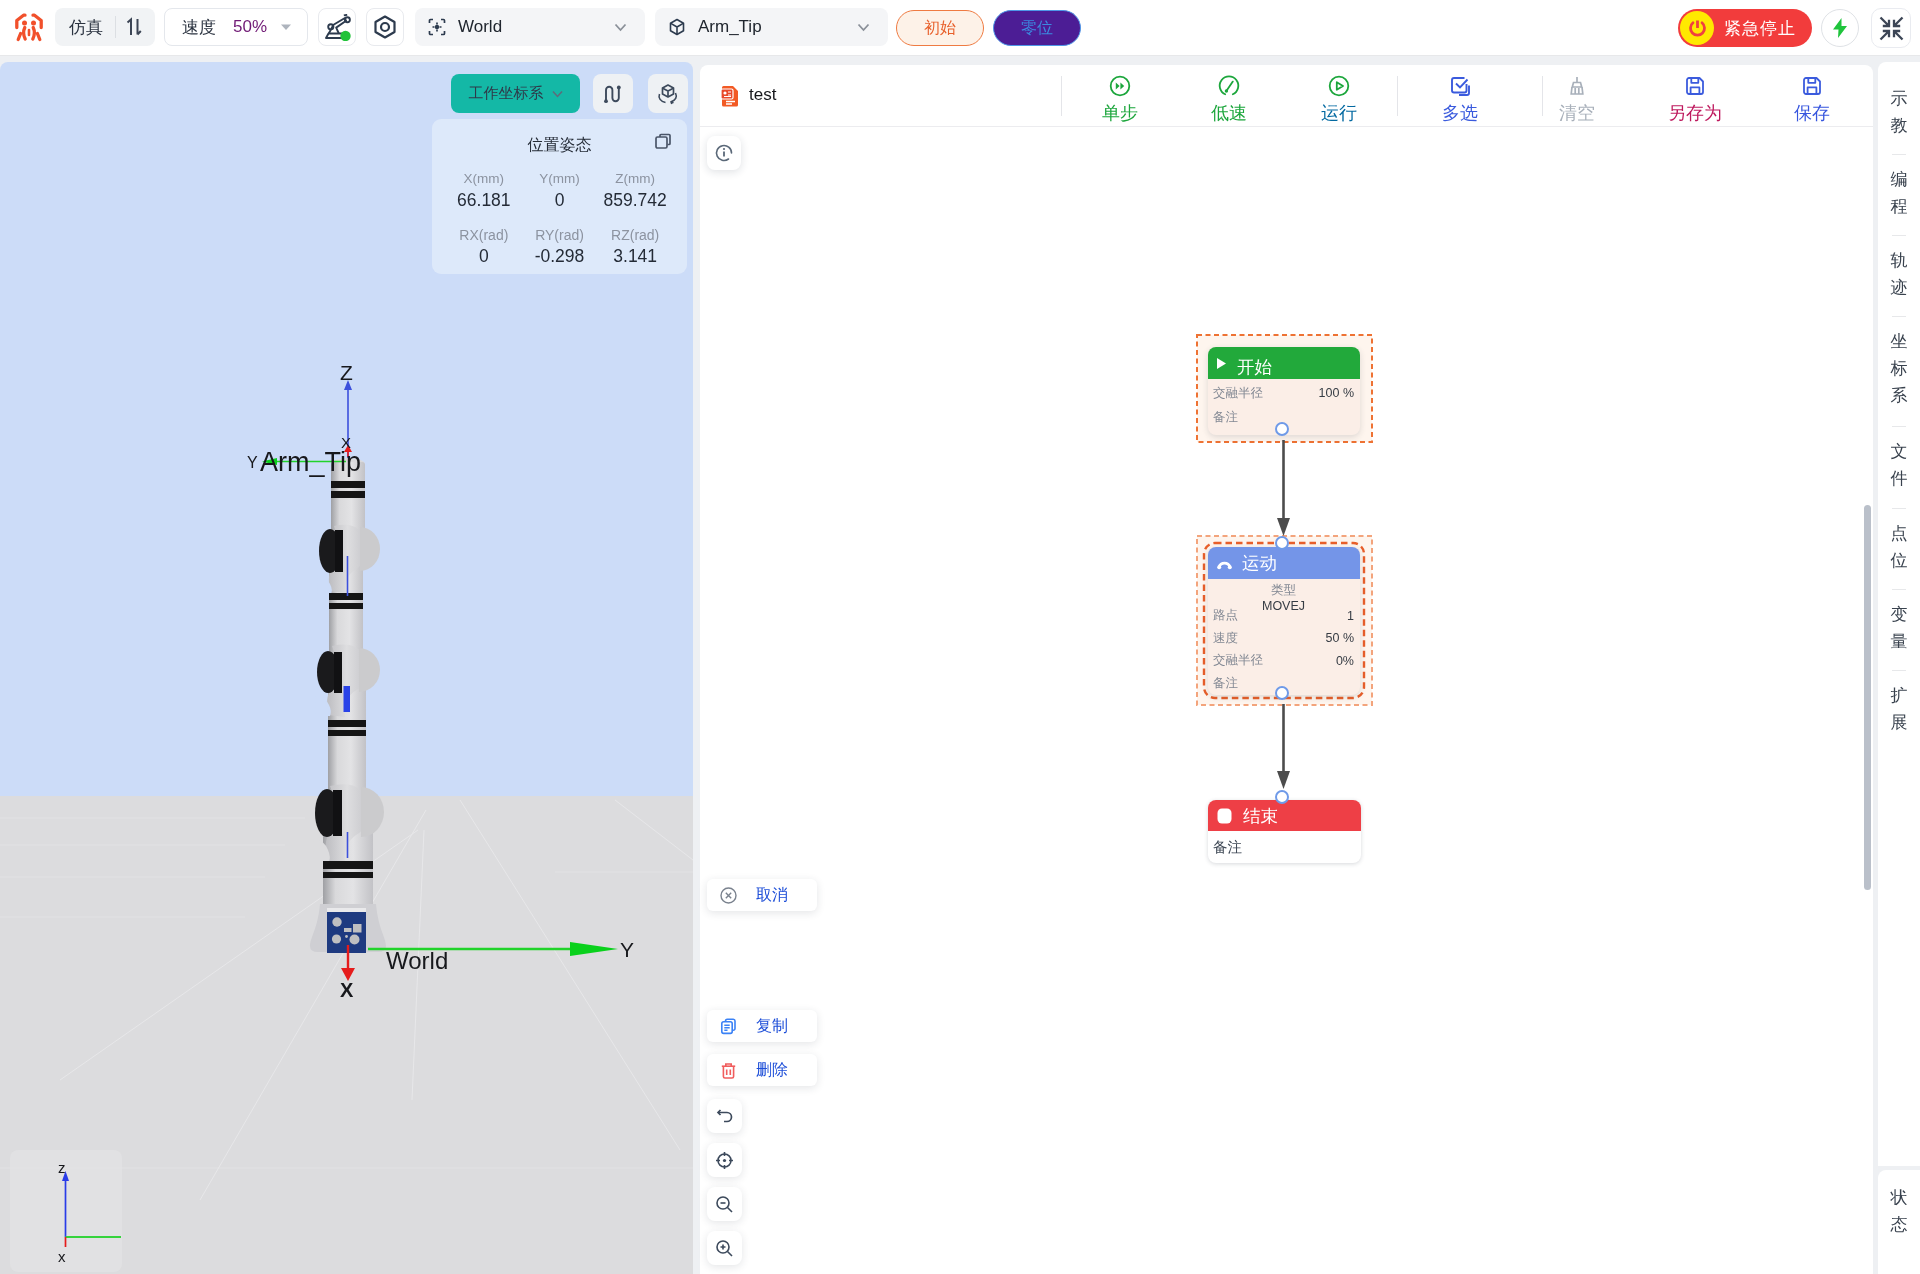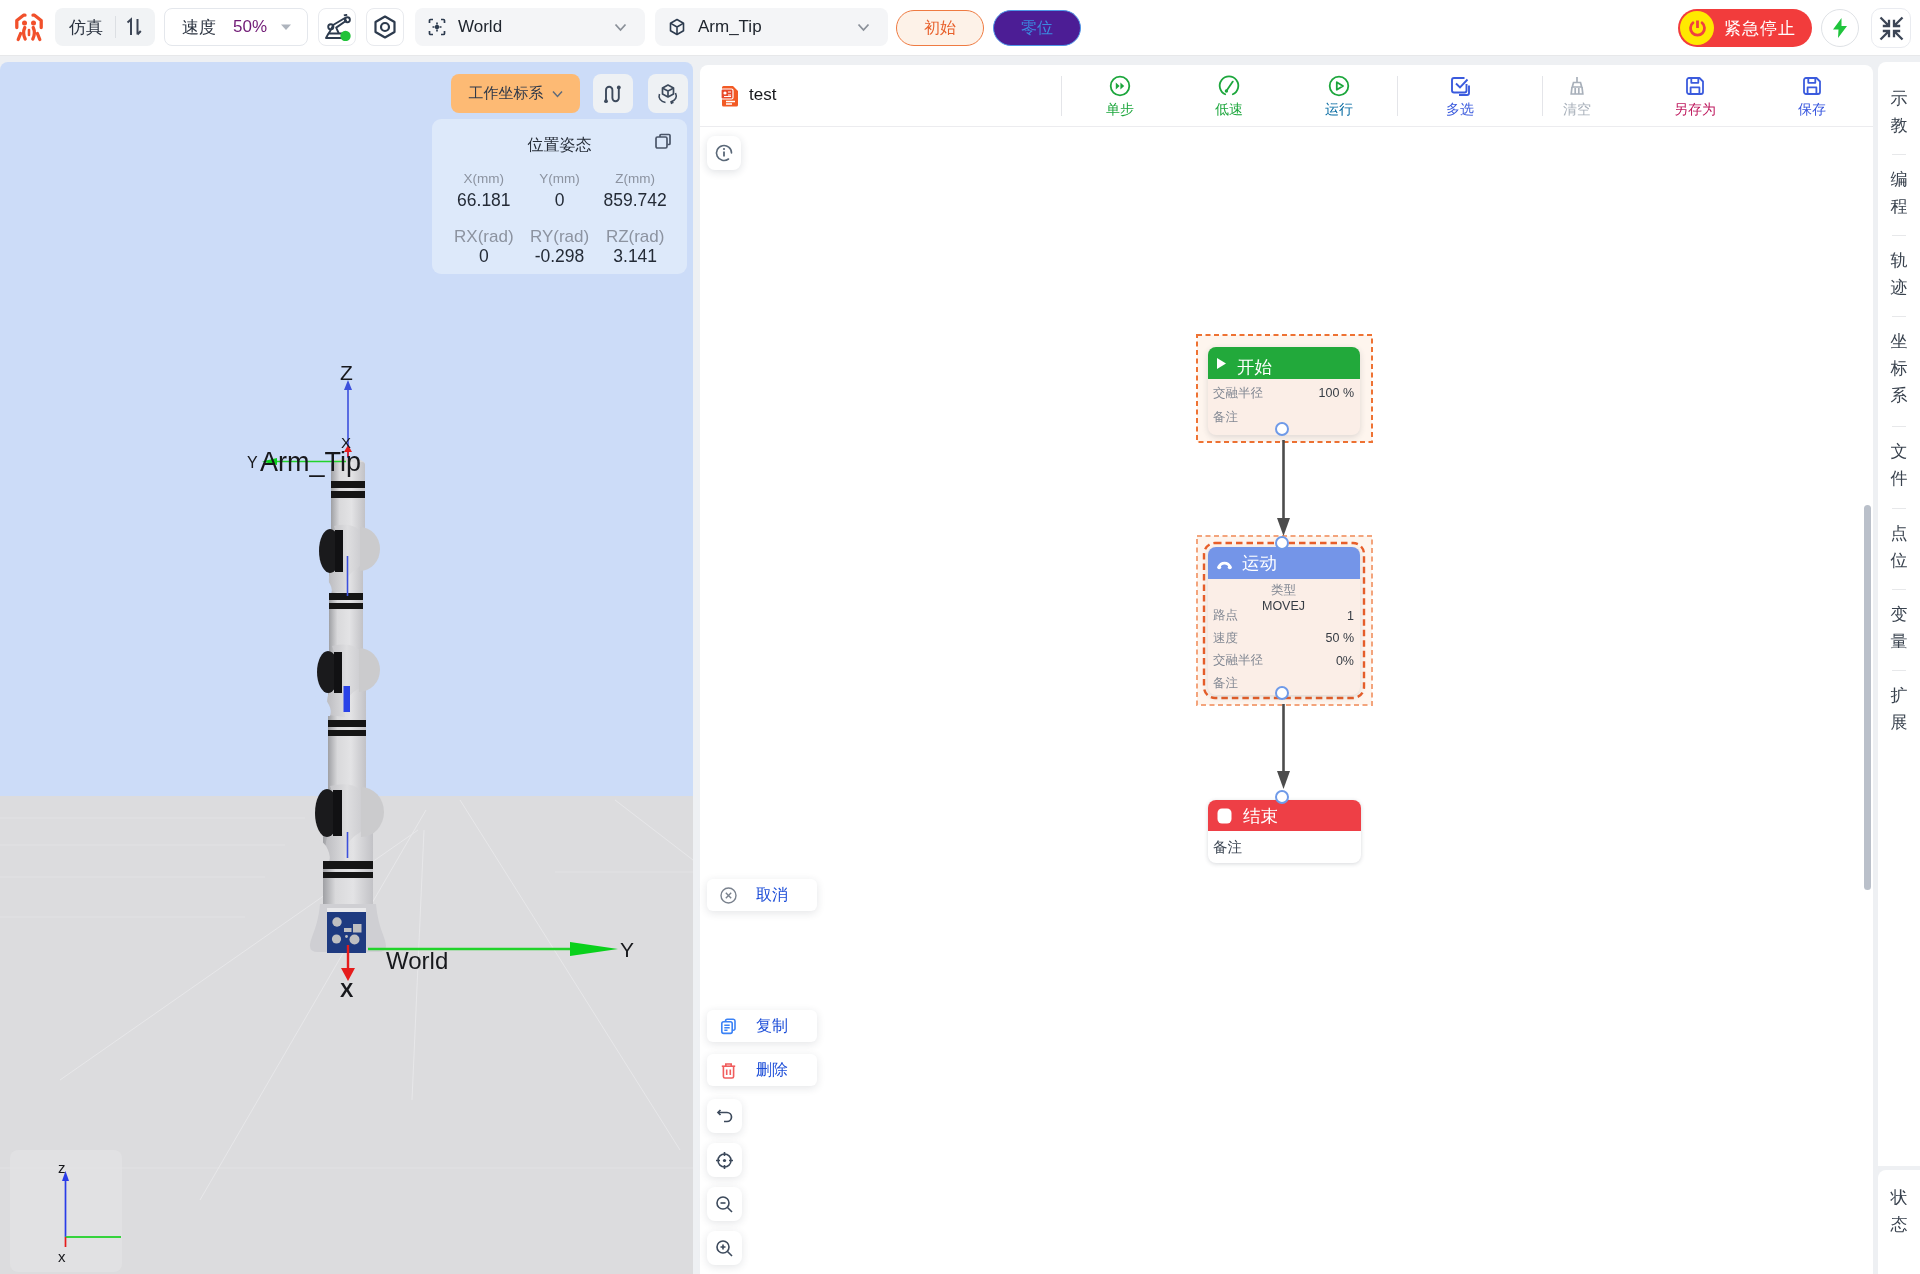--- a/index.html
+++ b/index.html
@@ -25,21 +25,21 @@
   .viewport { position:absolute; left:0; top:62px; width:693px; height:1212px; border-radius:8px 8px 0 0; overflow:hidden; }
   .flowpanel { position:absolute; left:700px; top:65px; width:1173px; height:1209px; background:#fff; border-radius:8px 8px 0 0; }
   .flowhead { position:absolute; left:0; top:0; width:1173px; height:62px; border-bottom:1px solid #ececef;padding-left:12px; }
   .sidebar { position:absolute; left:1878px; top:62px; width:42px; height:1104px; background:#fff; border-radius:8px 0 0 0; }
   .sidebar2 { position:absolute; left:1878px; top:1170px; width:42px; height:104px; background:#fff; border-radius:8px 0 0 0; }
   .vitem { position:absolute; left:0; width:42px; text-align:center; font-size:17px; color:#39424e; line-height:27px; }
   .vdiv { position:absolute; left:14px; width:14px; height:1px; background:#e7e8ea; }
 
   
   .tbtn { position:absolute; top:9px; width:70px; text-align:center; }
-  .tbtn .lab { font-size:14px; margin-top:3px; }
+  .tbtn .lab { font-size:18px; margin-top:3px; }
   .tbtn svg { display:block; margin:0 auto; }
   .tdiv { position:absolute; top:11px; width:1px; height:40px; background:#e4e5e9; }
 
   
   .fbtn { position:absolute; background:#fff; border-radius:6px; box-shadow:0 2px 8px rgba(31,45,61,.12); display:flex; align-items:center; }
   .fbtn .tx { font-size:16px; color:#1d4ed8; }
   .node { position:absolute; border-radius:8px; box-shadow:0 2px 6px rgba(31,45,61,.15); overflow:hidden; }
   .nhead { height:32px; display:flex; align-items:center; color:#fff; font-size:17.5px; }
   .nrow { display:flex; justify-content:space-between; padding:0 6px 0 5px; align-items:center; }
   .nrow .l { font-size:12.5px; color:#828893; }
@@ -265,21 +265,21 @@
     <text x="247" y="468" font-size="16">Y</text>
     <text x="260" y="471" font-size="27">Arm_Tip</text>
     <text x="386" y="969" font-size="24">World</text>
     <text x="620" y="957" font-size="21">Y</text>
     <text x="340" y="997" font-size="20" font-weight="bold">X</text>
     <text x="58" y="1173" font-size="15">z</text>
     <text x="58" y="1262" font-size="15">x</text>
   </g>
 </svg>
 
-  <div class="abs" style="left:451px; top:12px; width:129px; height:39px; background:#fdba74; border-radius:8px; display:flex; align-items:center; justify-content:center;">
+  <div class="abs" style="left:451px; top:12px; width:129px; height:39px; background:#14b8a6; border-radius:8px; display:flex; align-items:center; justify-content:center;">
     <span style="font-size:15px; color:#2f3949;">工作坐标系</span>
     <svg style="margin-left:8px;" width="11" height="8" viewBox="0 0 11 8">
         <path d="M1 1.5 L5.5 6.5 L10 1.5" stroke="#5f6b7a" stroke-width="1.5" fill="none"></path>
       </svg>
   </div>
   <div class="abs" style="left:593px; top:12px; width:40px; height:39px; background:#eef1f4; border-radius:8px; display:flex; align-items:center; justify-content:center;">
     <svg width="22" height="22" viewBox="0 0 22 22">
       <g stroke="#3d4a5c" stroke-width="1.9" fill="none">
         <path d="M4 17 V7 a3.2 3.2 0 0 1 6.4 0 V15 a3.2 3.2 0 0 0 6.4 0 V5"></path>
       </g>
@@ -307,21 +307,21 @@
     <div class="abs" style="left:14px; top:52px; width:227px; display:flex; text-align:center; font-size:13.5px; color:#8c93a0;">
       <div style="width:76px;">X(mm)</div>
         <div style="width:76px;">Y(mm)</div>
         <div style="width:76px;">Z(mm)</div>
     </div>
     <div class="abs" style="left:14px; top:71px; width:227px; display:flex; text-align:center; font-size:17.5px; color:#242b36;">
       <div style="width:76px;">66.181</div>
         <div style="width:76px;">0</div>
         <div style="width:76px;">859.742</div>
     </div>
-    <div class="abs" style="left:14px; top:108px; width:227px; display:flex; text-align:center; font-size:17px; color:#8c93a0;">
+    <div class="abs" style="left:14px; top:108px; width:227px; display:flex; text-align:center; font-size:14px; color:#8c93a0;">
       <div style="width:76px;">RX(rad)</div>
         <div style="width:76px;">RY(rad)</div>
         <div style="width:76px;">RZ(rad)</div>
     </div>
     <div class="abs" style="left:14px; top:127px; width:227px; display:flex; text-align:center; font-size:17.5px; color:#242b36;">
       <div style="width:76px;">0</div>
         <div style="width:76px;">-0.298</div>
         <div style="width:76px;">3.141</div>
     </div>
   </div>

